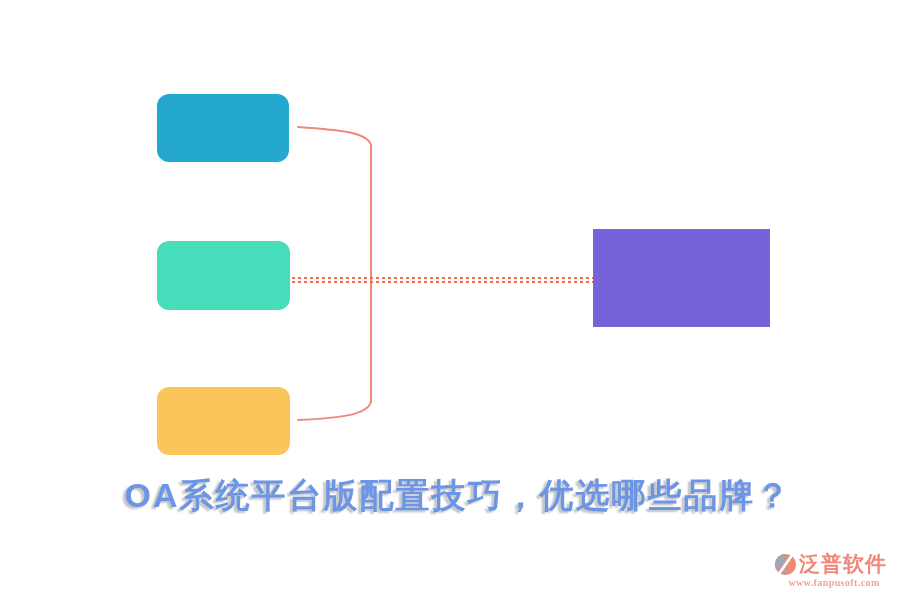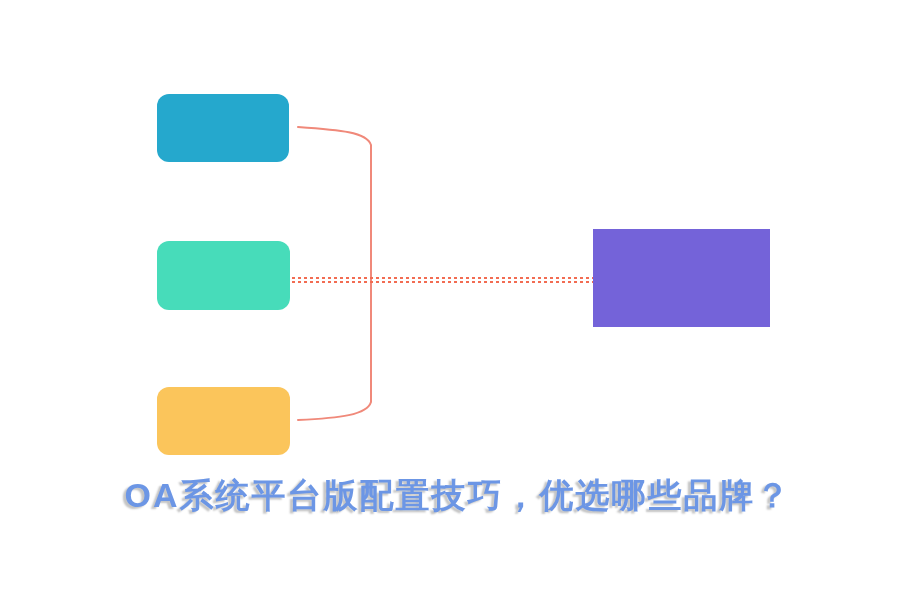--- a/index.html
+++ b/index.html
@@ -107,14 +107,28 @@
 
   <svg class="connector-svg" viewBox="0 0 900 600" xmlns="http://www.w3.org/2000/svg" style="--line-color: #F0897A;">
     <path class="connector-path" d="M298 127 C340 130 367 132 371 145 L371 402 C367 415 340 418 298 420"></path>
   </svg>
 
   <div class="dash-row r1" style="--dash-color: #F26C52;"></div>
   <div class="dash-row r2" style="--dash-color: #F26C52;"></div>
 
   <div class="page-title" style="--title-color: #6C96E5;">OA系统平台版配置技巧，优选哪些品牌？</div>
 
+  <div class="watermark" style="--brand-color: #F0887A; --url-color: #F2A493;">
+    <div class="watermark-top">
+      <span style="display:inline-block;width:23px;height:23px;">
+        <svg viewBox="0 0 24 24" width="23" height="23" xmlns="http://www.w3.org/2000/svg">
+          <circle cx="12" cy="12" r="11" fill="#EF8A72"></circle>
+          <path d="M12 12 L12 1 A11 11 0 0 0 2.2 17.2 Z" fill="#9FA6B8"></path>
+          <path d="M12 12 L4.5 20 A11 11 0 0 0 12 23 Z" fill="#9FA6B8"></path>
+          <rect x="10.6" y="-3" width="2.8" height="30" fill="#ffffff" transform="rotate(35 12 12)"></rect>
+        </svg>
+      </span>
+      <span class="brand-name">泛普软件</span>
+    </div>
+    <div class="brand-url">www.fanpusoft.com</div>
+  </div>
 
 </div>
 
 </body></html>

